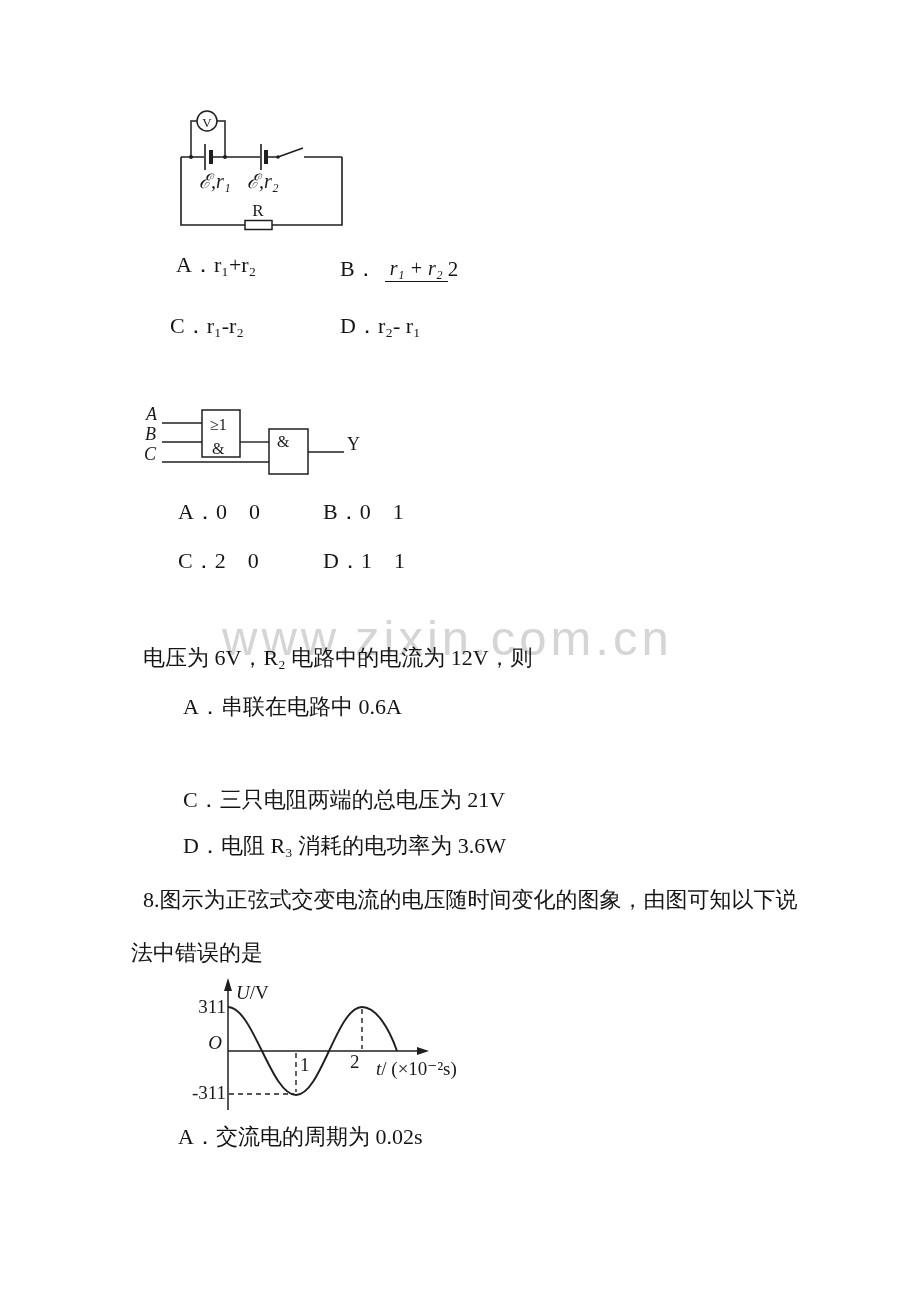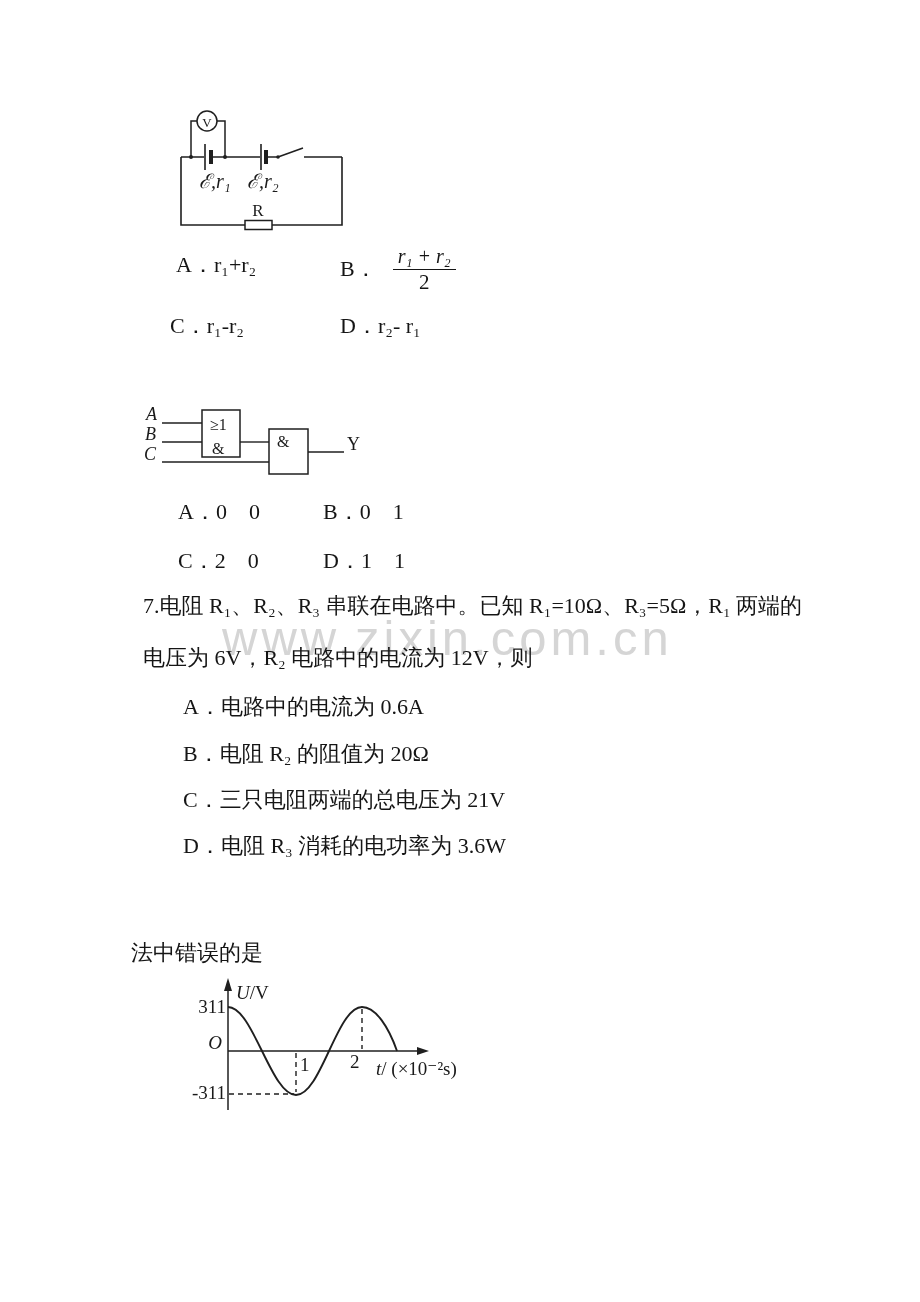--- a/index.html
+++ b/index.html
@@ -7,21 +7,21 @@
     position:relative;width:920px;height:1302px;background:#ffffff;
     font-family:"Liberation Serif","DejaVu Serif",serif;color:#151515;overflow:hidden;
   }
   .line{position:absolute;font-size:22px;line-height:28px;white-space:pre;z-index:2;}
   .wm{
     position:absolute;left:222px;top:610px;z-index:1;white-space:nowrap;
     font-family:"Liberation Sans","DejaVu Sans",sans-serif;
     font-size:49px;letter-spacing:4px;color:#d5d5d5;font-weight:400;
   }
   .optb{display:flex;align-items:center;height:54px;}
-  .frac{display:inline-flex;flex-direction:column;align-items:center;margin-left:16px;}
+  .frac{display:inline-flex;align-items:center;margin-left:8px;}
   .frac .num{
     font-style:italic;font-size:20px;line-height:22px;
     border-bottom:1.4px solid #151515;padding:0 5px 2px 5px;
   }
   .frac .den{font-size:21px;line-height:23px;padding-top:1px;}
   svg{position:absolute;z-index:2;}
   svg text{font-family:"Liberation Serif","DejaVu Serif",serif;fill:#1a1a1a;}
   .sketch{stroke:#1f1f1f;fill:none;}
 </style>
 </head>
@@ -93,28 +93,27 @@
     <text x="212" y="454" font-size="16">&amp;</text>
     <text x="277" y="447" font-size="16">&amp;</text>
     <text x="347" y="450" font-size="18">Y</text>
   </svg>
 
   <div class="line" style="left:178px;top:498px">A．0　0</div>
   <div class="line" style="left:323px;top:498px">B．0　1</div>
   <div class="line" style="left:178px;top:547px">C．2　0</div>
   <div class="line" style="left:323px;top:547px">D．1　1</div>
 
-  <div class="line" style="left:143px;top:592px">7.电阻 R₁、R₂、R₃ 串联在电路中。已知 R₁=10Ω、R₃=5Ω，R₁ 两端的</div>
   <div class="line" style="left:143px;top:644px">电压为 6V，R₂ 电路中的电流为 12V，则</div>
 
-  <div class="line" style="left:183px;top:693px">A．电路中的电流为 0.6A</div>
-  <div class="line" style="left:183px;top:740px">B．电阻 R₂ 的阻值为 20Ω</div>
+  <div class="line" style="left:183px;top:693px">A．串联在电路中 0.6A</div>
   <div class="line" style="left:183px;top:786px">C．三只电阻两端的总电压为 21V</div>
   <div class="line" style="left:183px;top:832px">D．电阻 R₃ 消耗的电功率为 3.6W</div>
 
+  <div class="line" style="left:143px;top:886px">8.图示为正弦式交变电流的电压随时间变化的图象，由图可知以下说</div>
   <div class="line" style="left:131px;top:939px">法中错误的是</div>
 
   <svg style="left:183px;top:975px" width="325" height="140" viewBox="183 975 325 140">
 
     <g class="sketch" stroke-width="1.5">
       <line x1="228" y1="983" x2="228" y2="1110"></line>
       <line x1="228" y1="1051" x2="418" y2="1051"></line>
     </g>
     <polygon points="228,978 224,991 232,991" fill="#1f1f1f"></polygon>
     <polygon points="429,1051 417,1047 417,1055" fill="#1f1f1f"></polygon>
@@ -129,14 +128,15 @@
 
     <text x="236" y="999" font-size="19"><tspan font-style="italic">U</tspan><tspan>/V</tspan></text>
     <text x="226" y="1013" font-size="19" text-anchor="end">311</text>
     <text x="222" y="1049" font-size="19" font-style="italic" text-anchor="end">O</text>
     <text x="226" y="1099" font-size="19" text-anchor="end">-311</text>
     <text x="300" y="1071" font-size="19">1</text>
     <text x="350" y="1068" font-size="19">2</text>
     <text x="376" y="1075" font-size="19"><tspan font-style="italic">t</tspan><tspan>/ (×10⁻²s)</tspan></text>
   </svg>
 
+  <div class="line" style="left:178px;top:1123px">A．交流电的周期为 0.02s</div>
 
 </div>
 
 </body></html>

